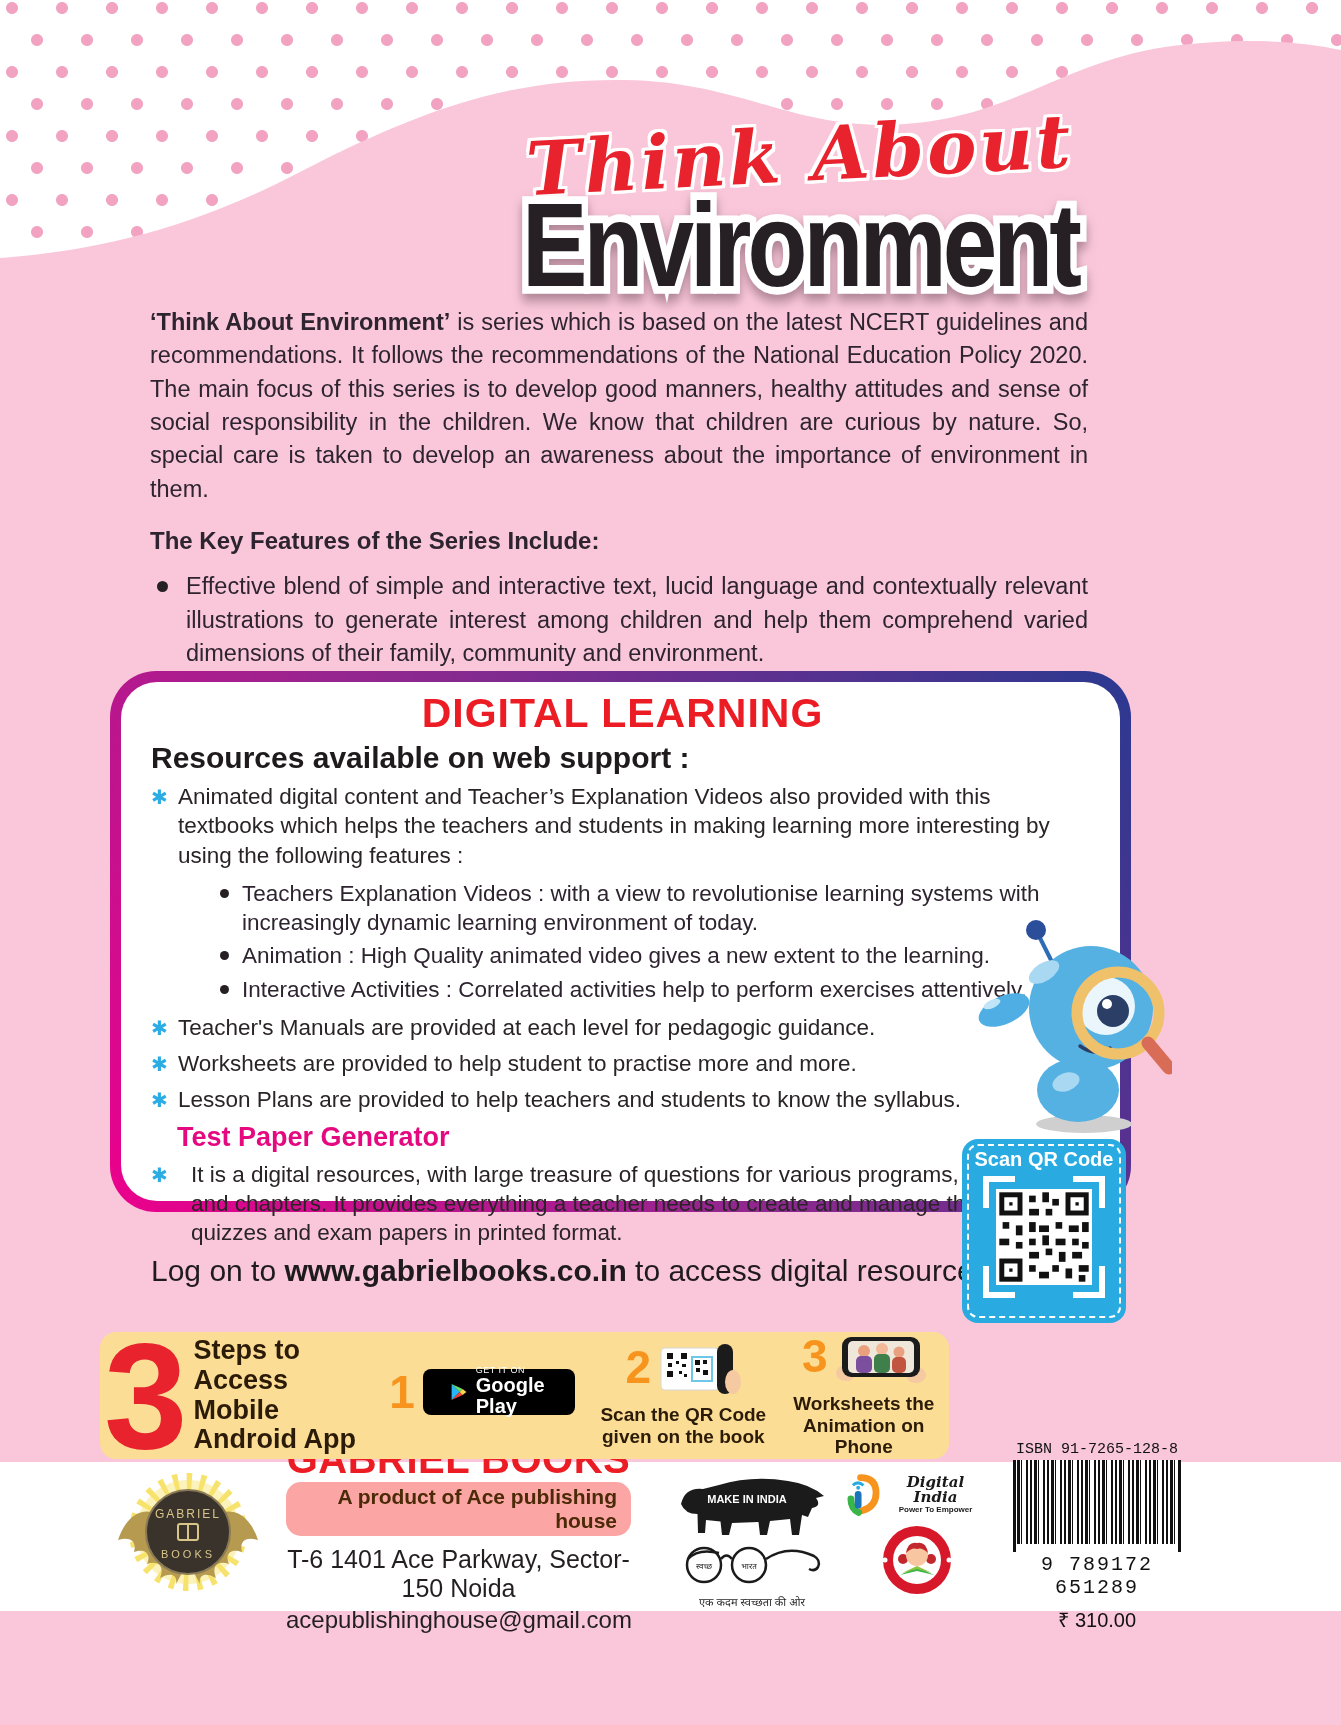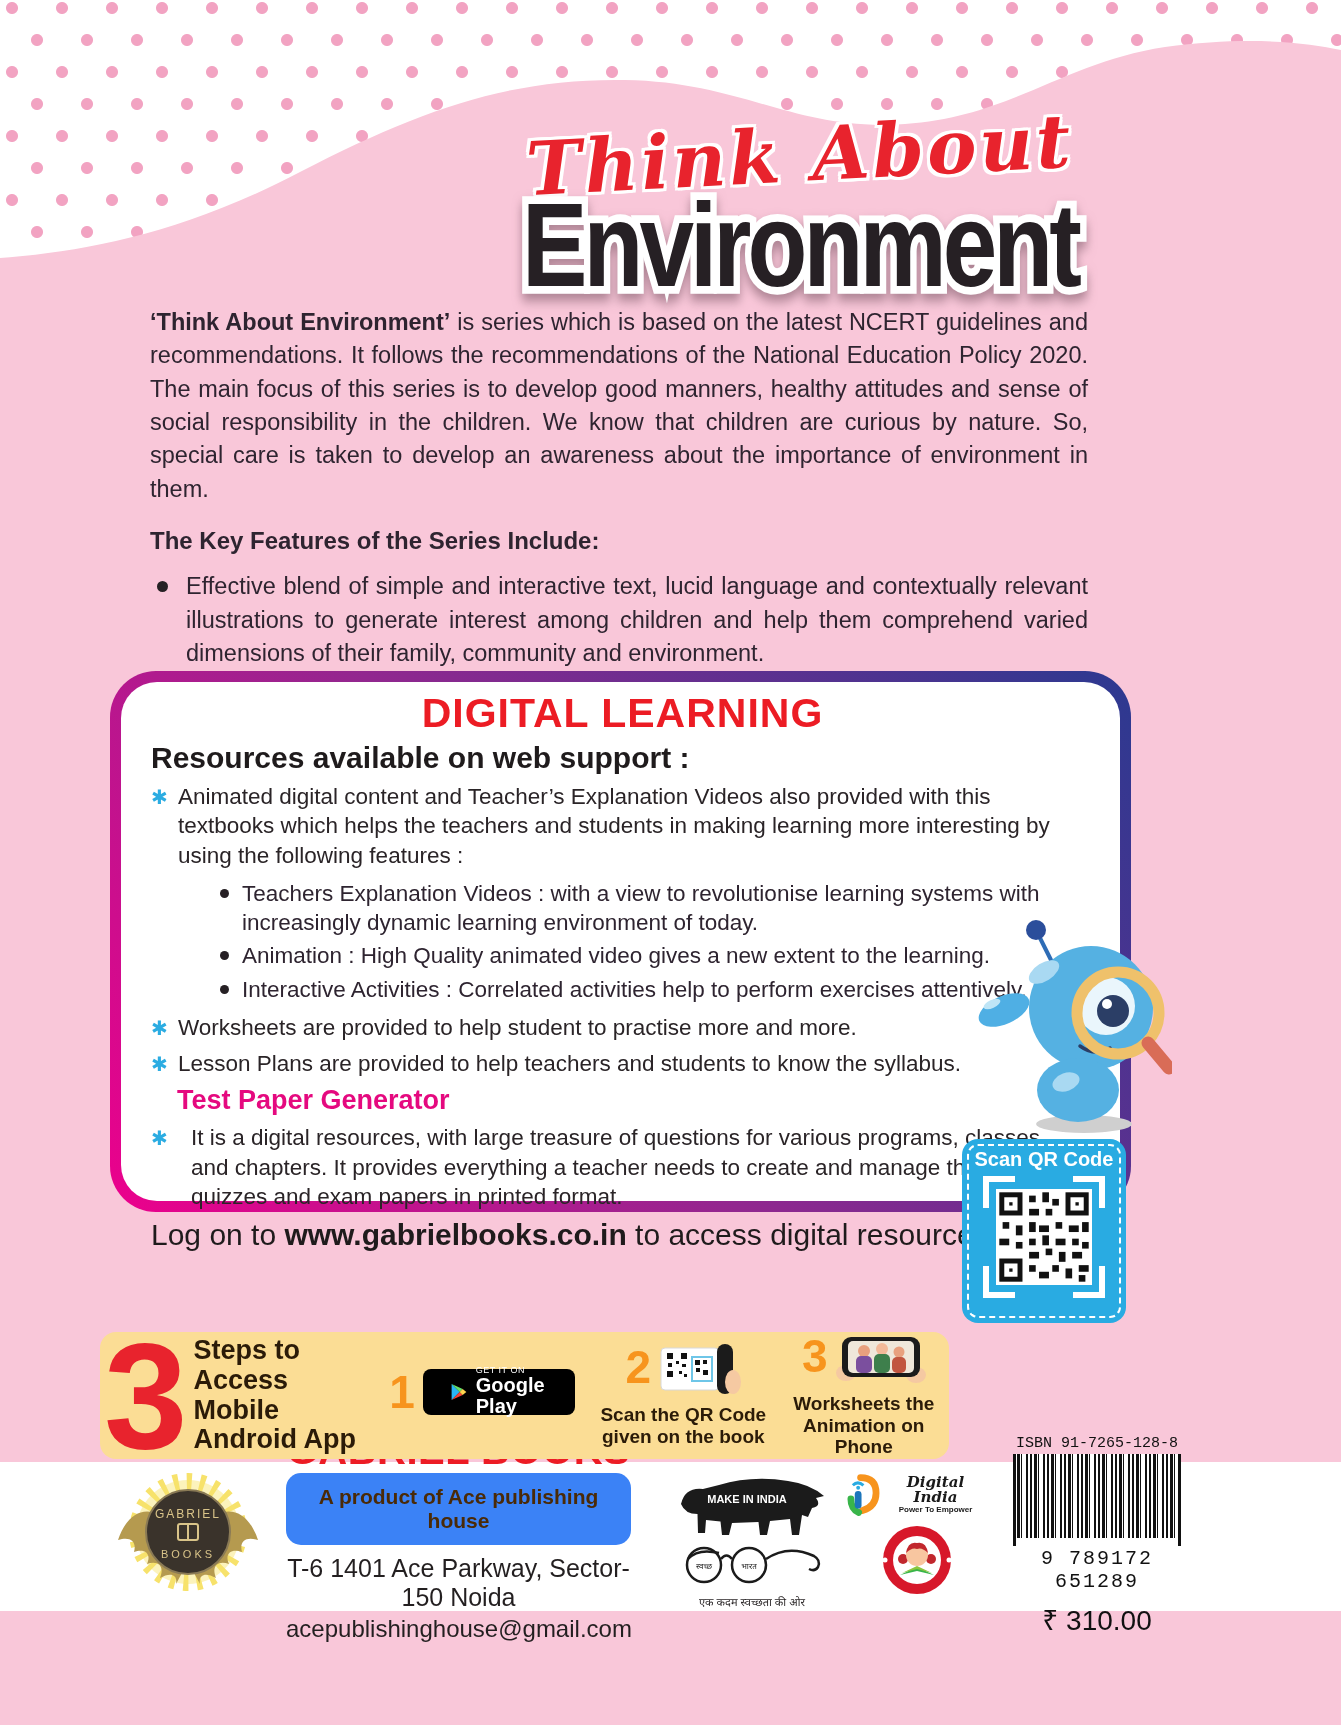--- a/index.html
+++ b/index.html
@@ -69,37 +69,37 @@
   .gp-large{font-size:20px;font-weight:600;}
   .step-caption{font-size:19px;font-weight:800;color:#2B1B08;text-align:center;line-height:1.15;margin-top:6px;}
   .step1{margin-left:14px;width:232px;}
   .step2{margin-left:12px;width:190px;}
   .step3{margin-left:10px;width:190px;}
   
   .footer{position:absolute;left:0;top:1462px;width:1341px;height:149px;background:#fff;display:flex;align-items:center;z-index:2;}
   .gb-logo{margin-left:112px;width:152px;height:142px;flex:none;}
   .gb-block{margin-left:22px;width:345px;text-align:center;flex:none;}
   .gb-name{color:#EC1C24;font-size:40px;font-weight:900;letter-spacing:.5px;line-height:1;}
-  .gb-pill{display:inline-block;background:#3b82f6;color:#4A2A07;font-weight:800;font-size:21px;padding:12px 14px;border-radius:15px;margin-top:3px;}
+  .gb-pill{display:inline-block;background:#fca5a5;color:#4A2A07;font-weight:800;font-size:21px;padding:3px 14px;border-radius:15px;margin-top:3px;text-align:right;}
   .gb-addr{font-size:25px;color:#231F20;margin-top:9px;}
   .gb-email{font-size:24px;color:#231F20;margin-top:3px;}
   .gov-col1{margin-left:36px;width:170px;text-align:center;flex:none;}
   .swachh-caption{font-size:11px;color:#231F20;margin-top:1px;}
   .gov-col2{margin-left:10px;width:140px;text-align:center;flex:none;}
   .di-name{font-family:"DejaVu Serif",serif;font-style:italic;font-weight:bold;font-size:15px;color:#1a1a1a;line-height:1;}
   .di-sub{font-size:8px;font-weight:bold;color:#1a1a1a;}
   .di-row{display:flex;align-items:center;justify-content:center;gap:4px;}
   .barcode-block{margin-left:26px;width:168px;text-align:center;flex:none;}
   .isbn{font-family:"Liberation Mono",monospace;font-size:15px;color:#111;}
   .bars{position:relative;height:84px;margin-top:2px;
     background:repeating-linear-gradient(90deg,#111 0 2px,#fff 2px 4px,#111 4px 7px,#fff 7px 8px,#111 8px 9px,#fff 9px 13px,#111 13px 15px,#fff 15px 17px);}
   .bars::before,.bars::after{content:"";position:absolute;top:0;width:3px;height:92px;background:#111;}
   .bars::before{left:0;} .bars::after{right:0;}
   .digits{font-family:"Liberation Mono",monospace;font-size:20px;letter-spacing:2px;margin-top:9px;color:#111;}
-  .price{font-size:28px;color:#111;margin-top:7px;}
+  .price{font-size:20px;color:#111;margin-top:7px;}
 </style>
 </head>
 <body>
 
 <div class="page">
 
   <div class="top-deco"></div>
   <svg class="wave" viewBox="0 0 1341 332" aria-hidden="true">
     <path d="M0,258 C80,252 180,235 300,172 C420,110 510,78 625,80 C745,82 795,132 905,124 C1010,117 1065,62 1165,47 C1245,36 1305,42 1341,50 L1341,332 L0,332 Z" fill="#F9C7D9"></path>
   </svg>
@@ -125,20 +125,21 @@
   <div class="dl-box">
     <div class="dl-inner">
       <div class="dl-heading">DIGITAL LEARNING</div>
       <div class="dl-sub">Resources available on web support :</div>
       <div class="star-item">Animated digital content and Teacher’s Explanation Videos also provided with this textbooks which helps the teachers and students in making learning more interesting by using the following features :</div>
       <ul class="sub-bullets">
         <li>Teachers Explanation Videos : with a view to revolutionise learning systems with increasingly dynamic learning environment of today.</li>
         <li>Animation : High Quality animated video gives a new extent to the learning.</li>
         <li>Interactive Activities : Correlated activities help to perform exercises attentively.</li>
       </ul>
+      <div class="star-item">Teacher's Manuals are provided at each level for pedagogic guidance.</div>
       <div class="star-item">Worksheets are provided to help student to practise more and more.</div>
       <div class="star-item">Lesson Plans are provided to help teachers and students to know the syllabus.</div>
       <div class="dl-section">Test Paper Generator</div>
       <div class="star-item" style="padding-left:40px;">It is a digital resources, with large treasure of questions for various programs, classes and chapters. It provides everything a teacher needs to create and manage the tests, quizzes and exam papers in printed format.</div>
       <div class="dl-login">
         <span>Log on to </span><b>www.gabrielbooks.co.in</b><span> to access digital resources</span>
       </div>
     </div>
   </div>
 

